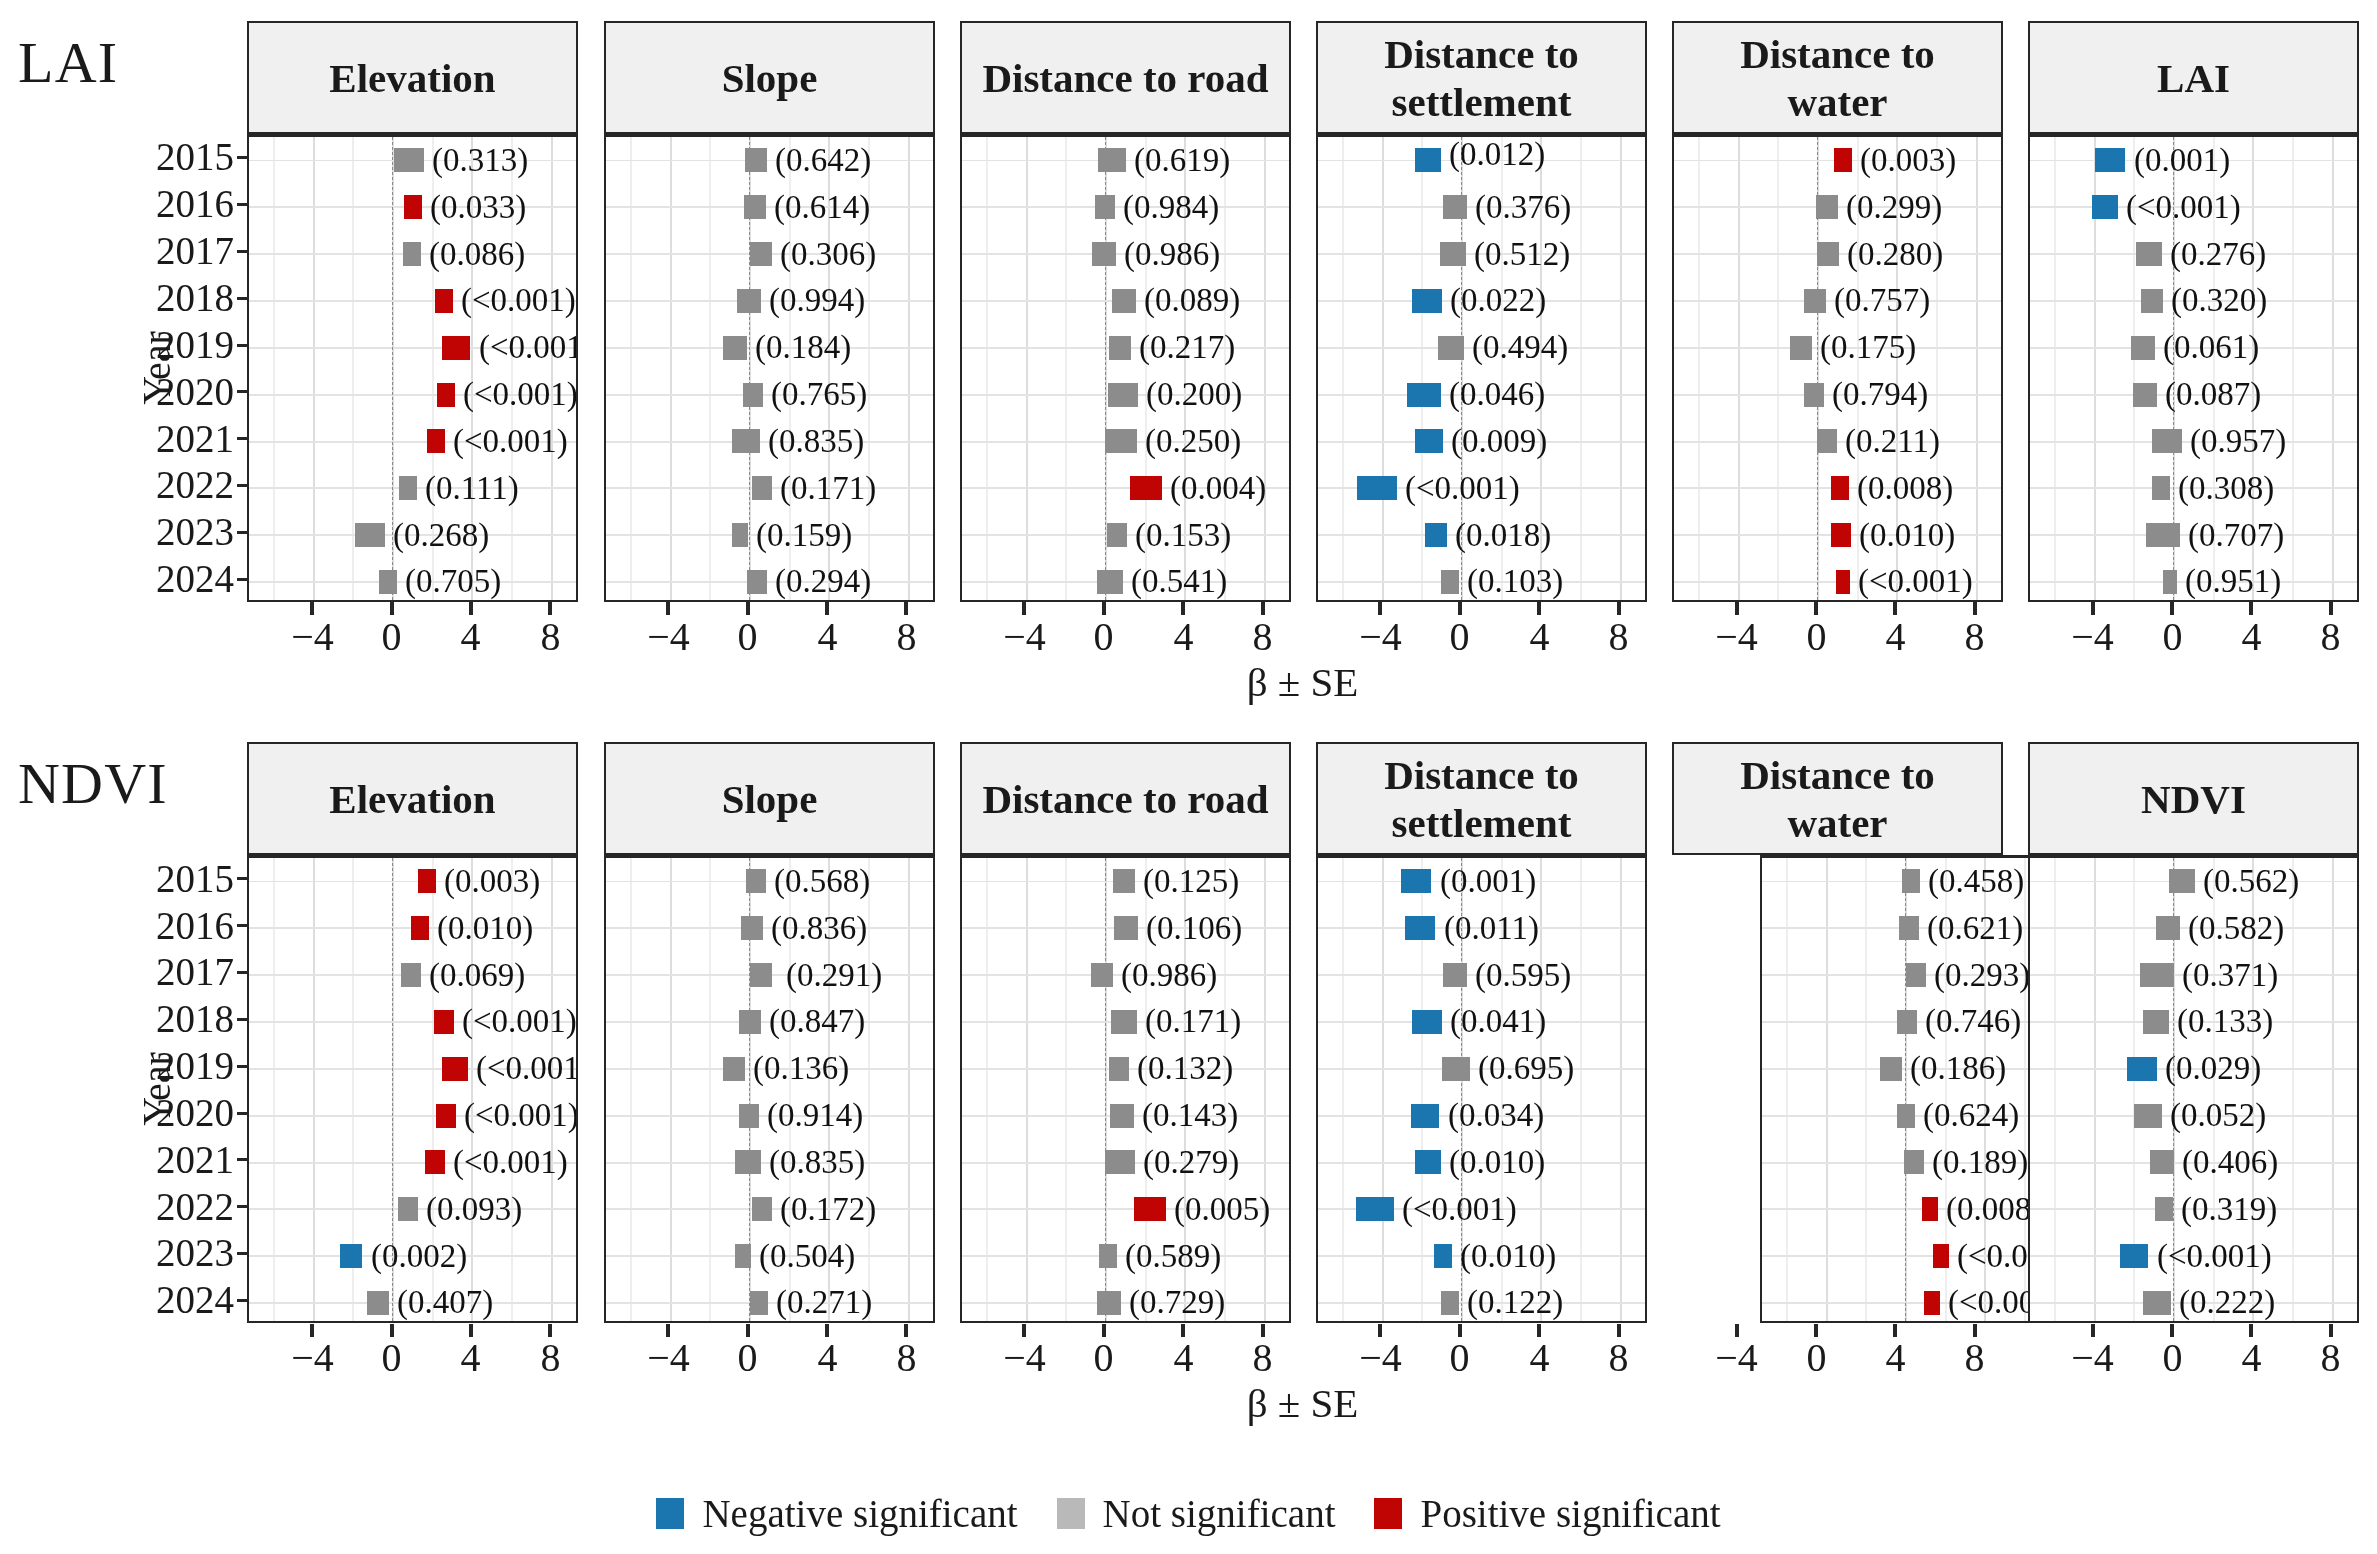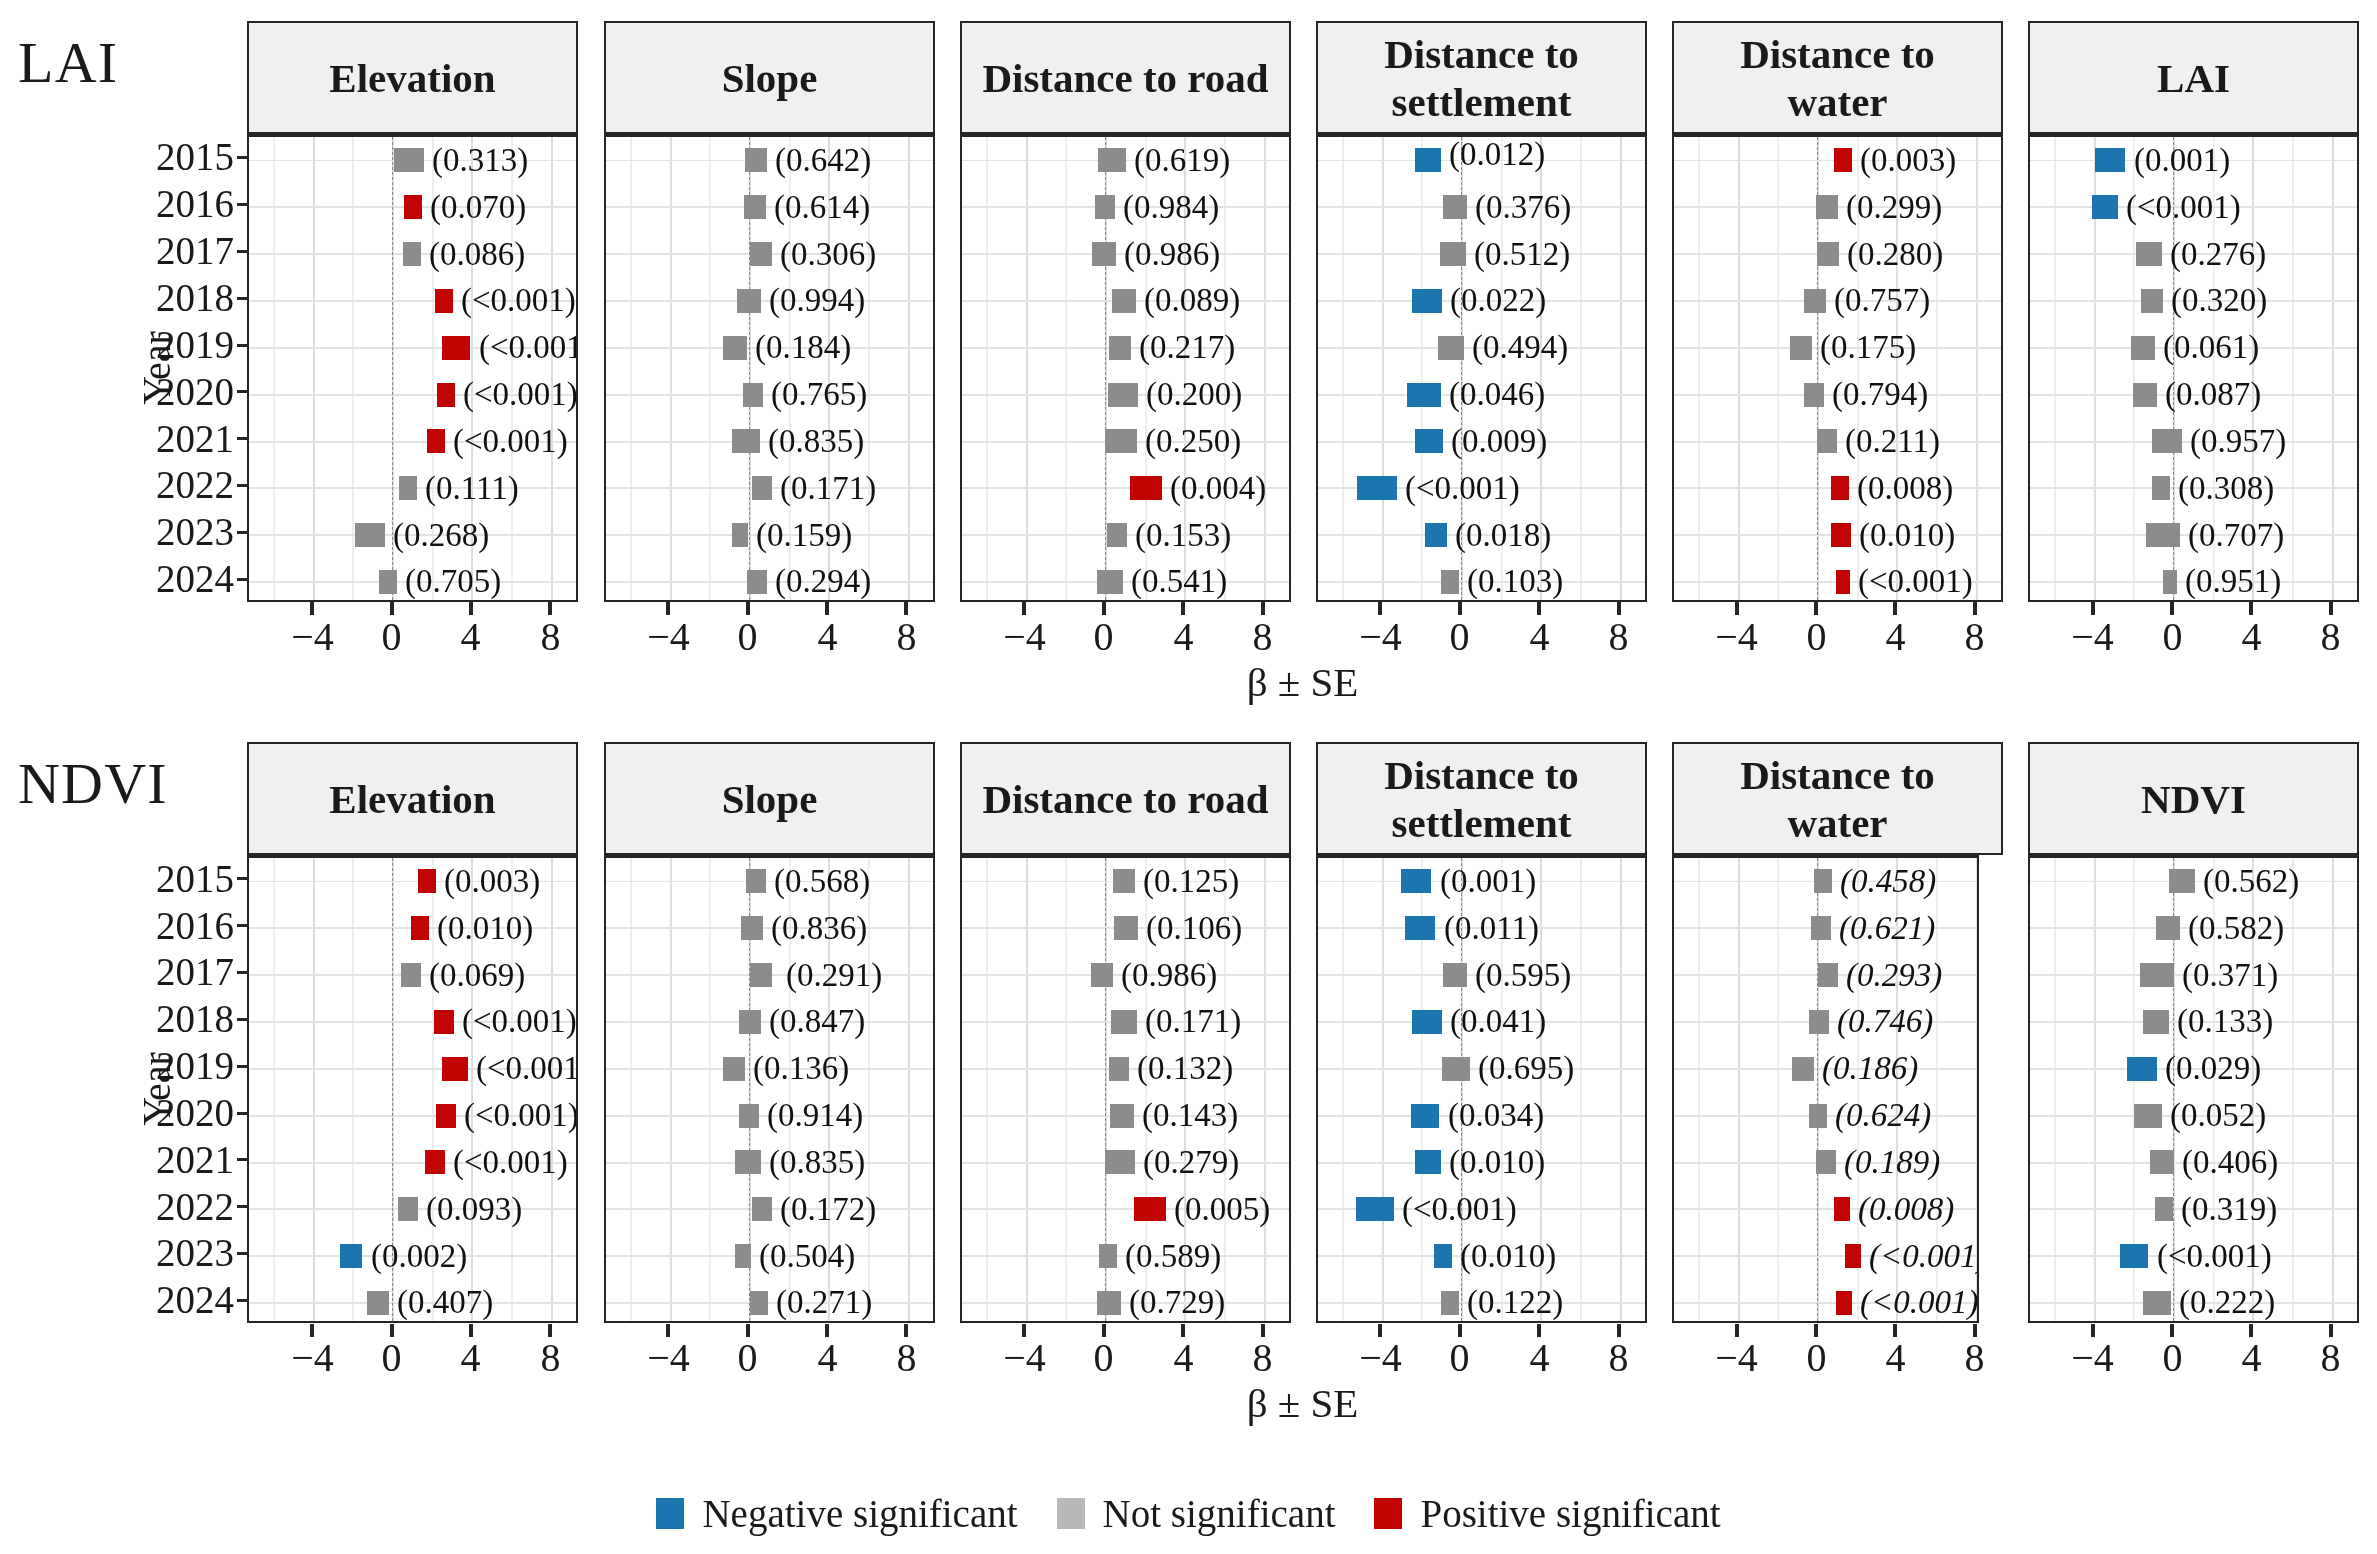--- a/index.html
+++ b/index.html
@@ -75,21 +75,21 @@
       <div class="gridline-h" style="top: 210px; background: rgb(227, 227, 227);"></div>
       <div class="gridline-h" style="top: 257px; background: rgb(227, 227, 227);"></div>
       <div class="gridline-h" style="top: 304px; background: rgb(227, 227, 227);"></div>
       <div class="gridline-h" style="top: 350px; background: rgb(227, 227, 227);"></div>
       <div class="gridline-h" style="top: 397px; background: rgb(227, 227, 227);"></div>
       <div class="gridline-h" style="top: 444px; background: rgb(227, 227, 227);"></div>
       <div class="zero-line" style="left: 143px;"></div>
       <div class="beta-bar" style="left: 145px; width: 30px; top: 11.3px; background: rgb(140, 140, 140);"></div>
       <div class="p-label" style="left: 183px; top: 6px;">(0.313)</div>
       <div class="beta-bar" style="left: 155px; width: 18px; top: 58px; background: rgb(192, 4, 4);"></div>
-      <div class="p-label" style="left: 181px; top: 53px;">(0.070)</div>
+      <div class="p-label" style="left: 181px; top: 53px;">(0.033)</div>
       <div class="beta-bar" style="left: 154px; width: 18px; top: 105px; background: rgb(140, 140, 140);"></div>
       <div class="p-label" style="left: 180px; top: 100px;">(0.086)</div>
       <div class="beta-bar" style="left: 186px; width: 18px; top: 152px; background: rgb(192, 4, 4);"></div>
       <div class="p-label" style="left: 212px; top: 146px;">(&lt;0.001)</div>
       <div class="beta-bar" style="left: 193px; width: 28px; top: 199px; background: rgb(192, 4, 4);"></div>
       <div class="p-label" style="left: 230px; top: 193px;">(&lt;0.001)</div>
       <div class="beta-bar" style="left: 188px; width: 18px; top: 246px; background: rgb(192, 4, 4);"></div>
       <div class="p-label" style="left: 214px; top: 240px;">(&lt;0.001)</div>
       <div class="beta-bar" style="left: 178px; width: 18px; top: 292px; background: rgb(192, 4, 4);"></div>
       <div class="p-label" style="left: 204px; top: 287px;">(&lt;0.001)</div>
@@ -595,21 +595,21 @@
     <div class="x-tick-label" style="left: 1338px; top: 1337px;">−4</div>
     <div class="x-tick-mark" style="left: 1458px; top: 1324px;"></div>
     <div class="x-tick-label" style="left: 1417px; top: 1337px;">0</div>
     <div class="x-tick-mark" style="left: 1537px; top: 1324px;"></div>
     <div class="x-tick-label" style="left: 1497px; top: 1337px;">4</div>
     <div class="x-tick-mark" style="left: 1617px; top: 1324px;"></div>
     <div class="x-tick-label" style="left: 1576px; top: 1337px;">8</div>
     <div class="abs panel-header" style="left: 1672px; top: 742px; width: 331px; height: 113px;">
       <div style="padding: 0px 15.7px;">Distance to water</div>
     </div>
-    <div class="abs panel-plot" style="left: 1672px; top: 855px; width: 307px; height: 468px; position: absolute; font-style: italic;">
+    <div class="abs panel-plot" style="left: 1760px; top: 855px; width: 307px; height: 468px; position: absolute;">
       <div class="gridline-v" style="left: 24px; background: rgb(238, 238, 238);"></div>
       <div class="gridline-v" style="left: 64px; background: rgb(221, 221, 221);"></div>
       <div class="gridline-v" style="left: 103px; background: rgb(238, 238, 238);"></div>
       <div class="gridline-v" style="left: 143px; background: rgb(221, 221, 221);"></div>
       <div class="gridline-v" style="left: 183px; background: rgb(238, 238, 238);"></div>
       <div class="gridline-v" style="left: 222px; background: rgb(221, 221, 221);"></div>
       <div class="gridline-v" style="left: 262px; background: rgb(238, 238, 238);"></div>
       <div class="gridline-v" style="left: 302px; background: rgb(221, 221, 221);"></div>
       <div class="gridline-h" style="top: 22.5px; background: rgb(227, 227, 227);"></div>
       <div class="gridline-h" style="top: 69px; background: rgb(227, 227, 227);"></div>

